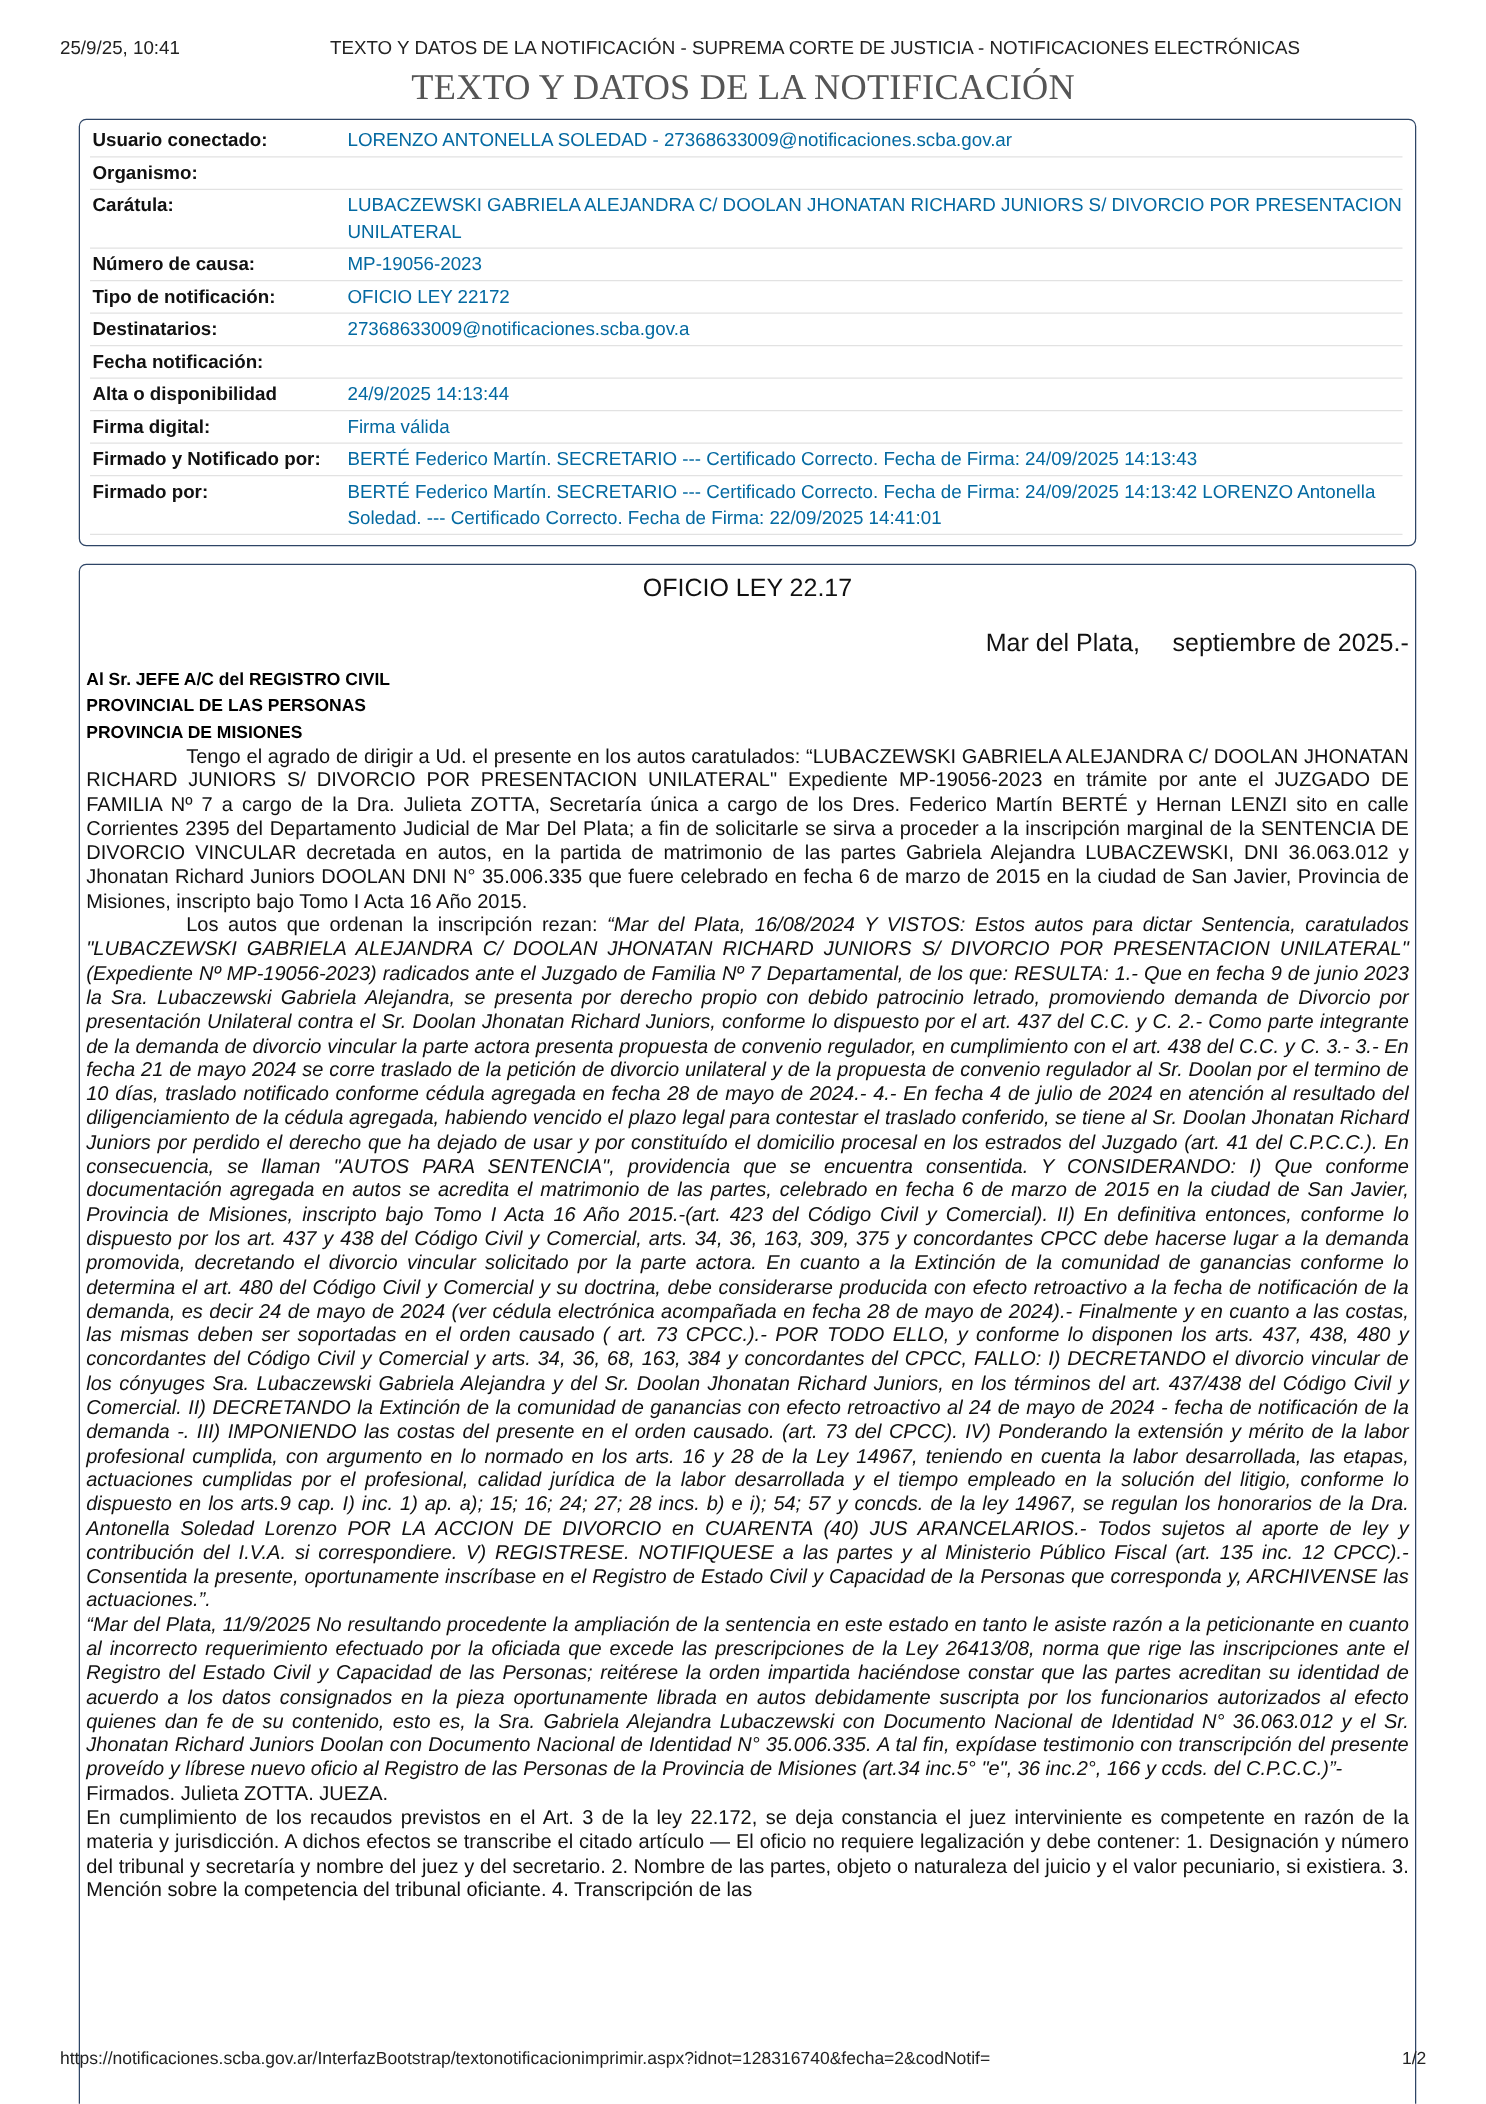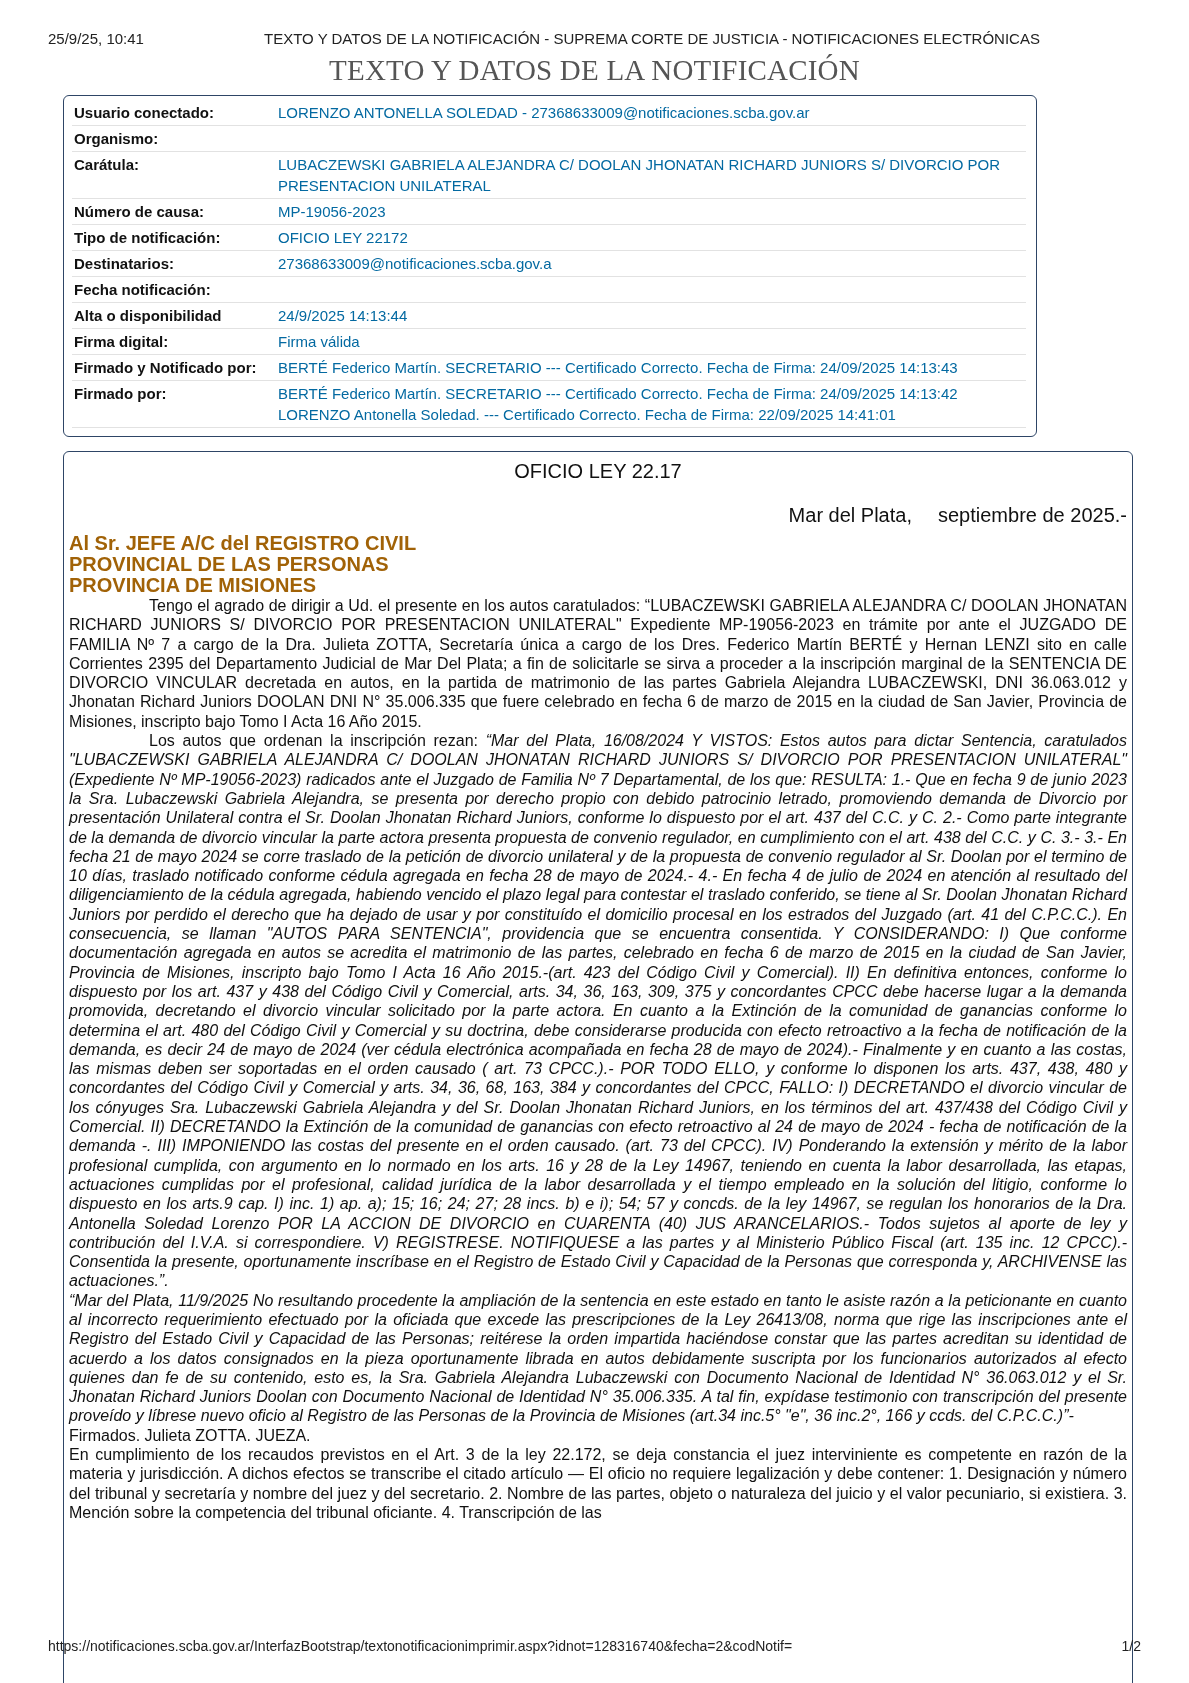--- a/index.html
+++ b/index.html
@@ -12,41 +12,41 @@
     font-size: 15px; color: #222;
   }
   .print-header .date { position: absolute; left: 0; top: 0; }
   .print-header .title { position: absolute; left: 216px; top: 0; white-space: nowrap; }
   .page-title {
     position: absolute; top: 54px; left: 0; width: 1189px; text-align: center;
     font-family: "Liberation Serif", serif; font-size: 29px; color: #555;
     letter-spacing: 0.2px;
   }
   .info-box {
-    position: absolute; top: 95px; left: 63px; width: 974px; height: 342px;
+    position: absolute; top: 95px; left: 63px; width: 1070px; height: 342px;
     border: 1.5px solid #2e4566; border-radius: 6px; box-sizing: border-box;
     padding: 4px 10px 0 8px;
   }
   .info-row {
     display: flex; border-bottom: 1.5px solid #e2e2e2;
     font-size: 15px; line-height: 21px; padding: 2px 0 2px 0;
   }
   .info-row .label {
     width: 204px; flex: none; font-weight: bold; color: #111; padding-left: 2px;
   }
   .info-row .value { flex: 1; color: #0369a1; }
   .letter-box {
     position: absolute; top: 451px; left: 63px; width: 1070px; height: 1250px;
     border: 1.5px solid #2e4566; border-radius: 6px; box-sizing: border-box;
     padding: 0 5px 0 5px;
   }
   .letter-title { text-align: center; font-size: 20px; margin-top: 8px; color: #111; }
   .place-date { text-align: right; font-size: 20px; margin-top: 21px; color: #111; }
   .place-date span.gap { display: inline-block; width: 26px; }
-  .addressee { font-weight: bold; font-size: 20px; line-height: 21px; margin-top: 6px; color: #a16207; }
+  .addressee { font-weight: bold; font-size: 14px; line-height: 21px; margin-top: 6px; color: #000000; }
   .body-text {
     font-size: 16px; line-height: 19.3px; text-align: justify; color: #111;
   }
   .indent { text-indent: 80px; }
   .it { font-style: italic; }
   .page-footer {
     position: absolute; top: 1638px; left: 48px; right: 48px; font-size: 14px; color: #222;
   }
   .page-footer .url { position: absolute; left: 0; top: 0; }
   .page-footer .pagenum { position: absolute; right: 0; top: 0; }

